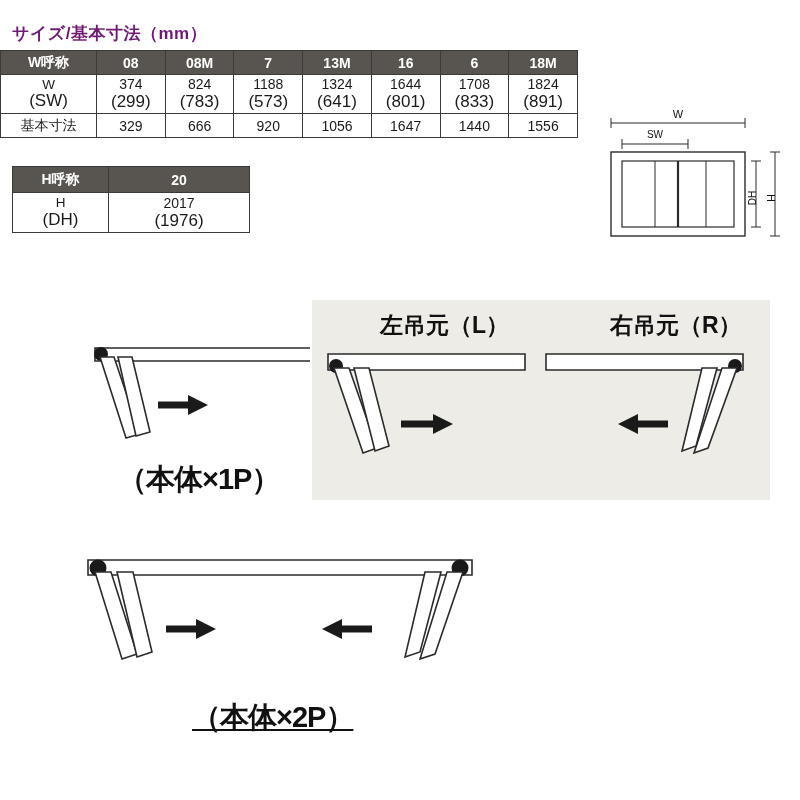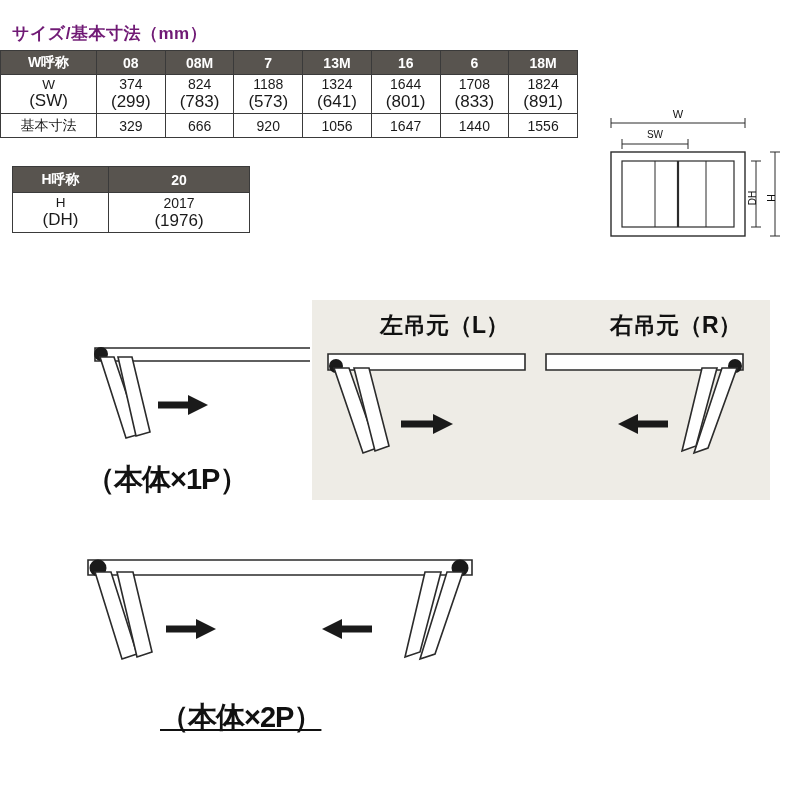--- a/index.html
+++ b/index.html
@@ -80,20 +80,21 @@
     background: #eeece6;
   }
 
   .cap {
     position: absolute;
     font-size: 29px;
     font-weight: bold;
     color: #111111;
     white-space: nowrap;
     letter-spacing: -1px;
+    margin-left: 32px;
   }
   .cap-lr {
     position: absolute;
     font-size: 23px;
     font-weight: bold;
     color: #111111;
     white-space: nowrap;
   }
 
   svg { display: block; }

